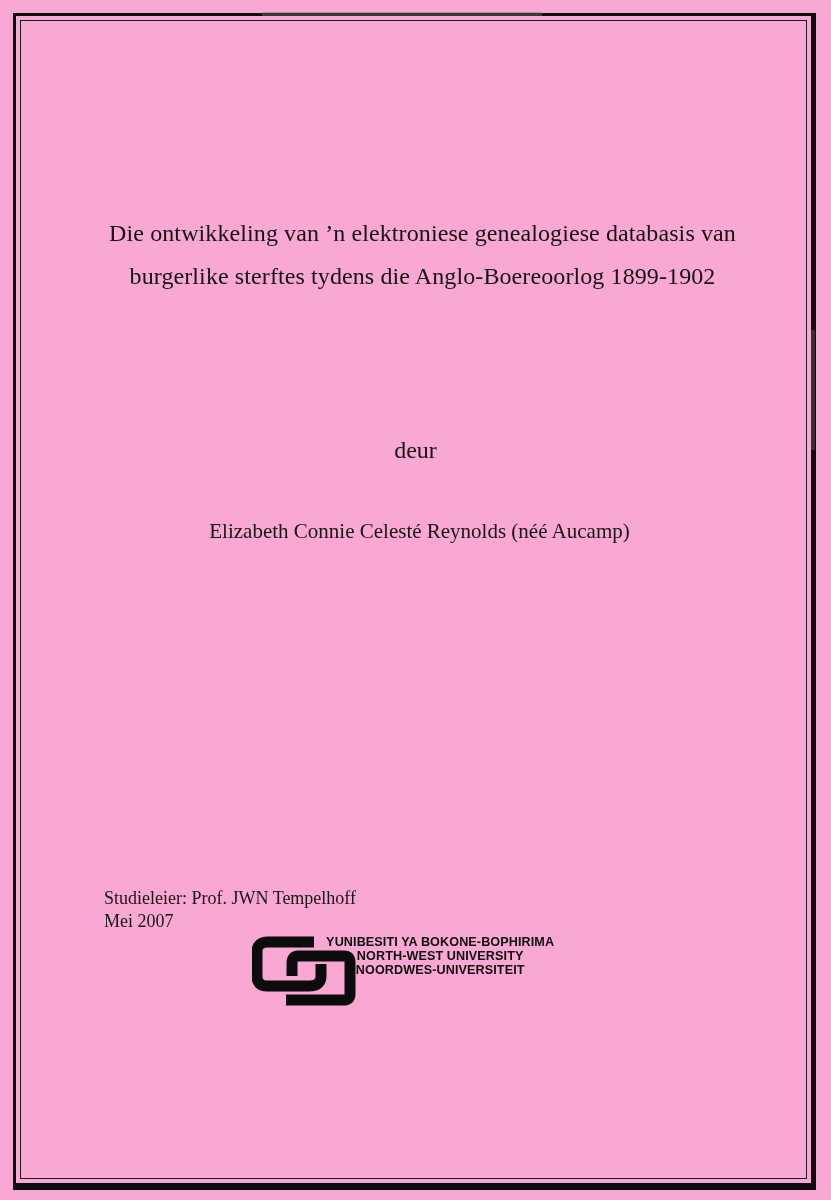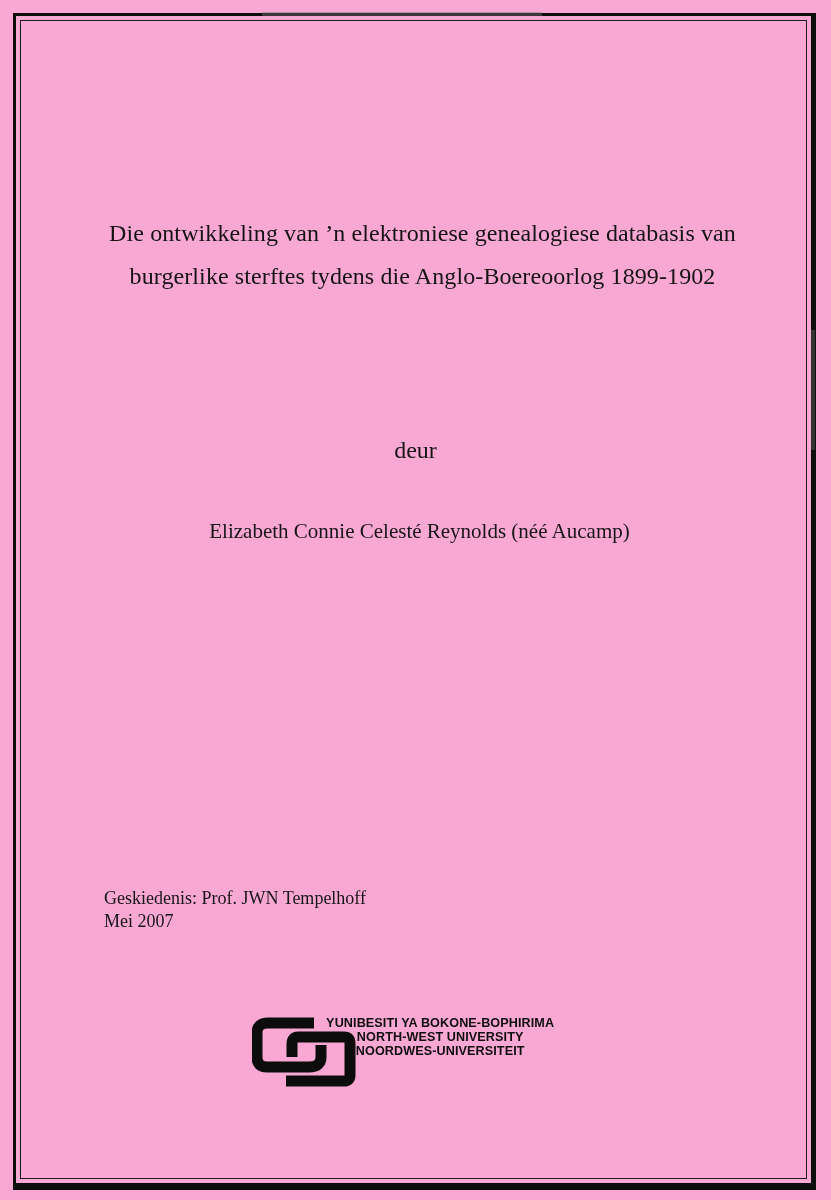--- a/index.html
+++ b/index.html
@@ -83,21 +83,21 @@
 
   .supervisor-block {
     position: absolute;
     top: 887px; left: 104px;
     font-size: 18px;
     line-height: 23px;
   }
 
   .logo {
     position: absolute;
-    top: 1010px; left: 252px;
+    top: 929px; left: 252px;
     width: 330px; height: 82px;
   }
   .logo-mark {
     position: absolute;
     left: 0; top: 7px;
     width: 104px; height: 70px;
   }
   .logo-text {
     position: absolute;
     left: 64px; top: 6px;
@@ -128,21 +128,21 @@
     <div>Die ontwikkeling van ’n elektroniese genealogiese databasis van</div>
     <div>burgerlike sterftes tydens die Anglo-Boereoorlog 1899-1902</div>
   </div>
 
   <div class="byline-label">deur</div>
 
   <div class="author-name">Elizabeth Connie Celesté Reynolds (néé Aucamp)</div>
 
 
   <div class="supervisor-block">
-    <div>Geskiedenis: Prof. JWN Tempelhoff</div>
+    <div>Studieleier: Prof. JWN Tempelhoff</div>
     <div>Mei 2007</div>
   </div>
 
   <div class="logo">
     <svg class="logo-mark" viewBox="0 0 104 70" xmlns="http://www.w3.org/2000/svg" aria-hidden="true">
       <path d="M 62 6 H 16 Q 5 6 5 16 V 40 Q 5 50 15 50 H 57 Q 69 50 69 40 V 28" fill="none" stroke="#0c0c0c" stroke-width="11" stroke-linecap="butt"></path>
       <path d="M 34 64 H 92 Q 98 64 98 58 V 26 Q 98 20 92 20 H 46 Q 40 20 40 27 V 40" fill="none" stroke="#0c0c0c" stroke-width="11" stroke-linecap="butt"></path>
     </svg>
     <div class="logo-text">
       <div>YUNIBESITI YA BOKONE-BOPHIRIMA</div>

